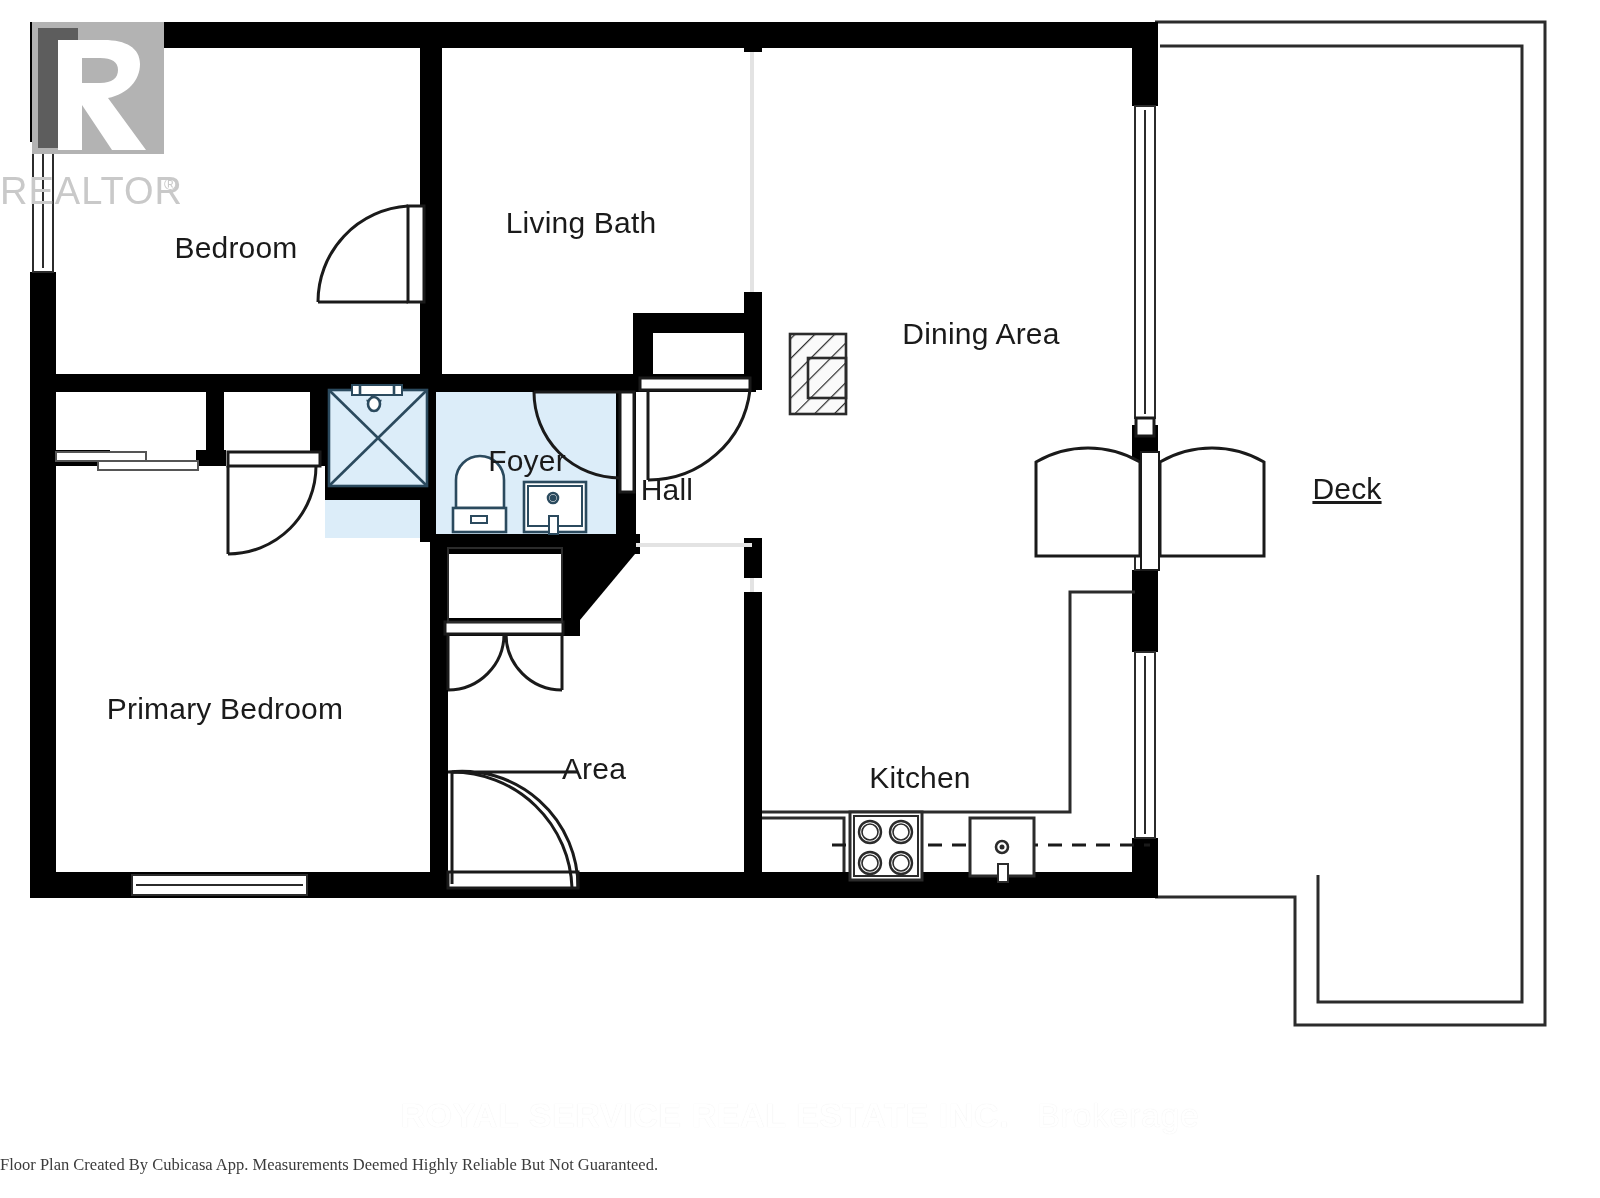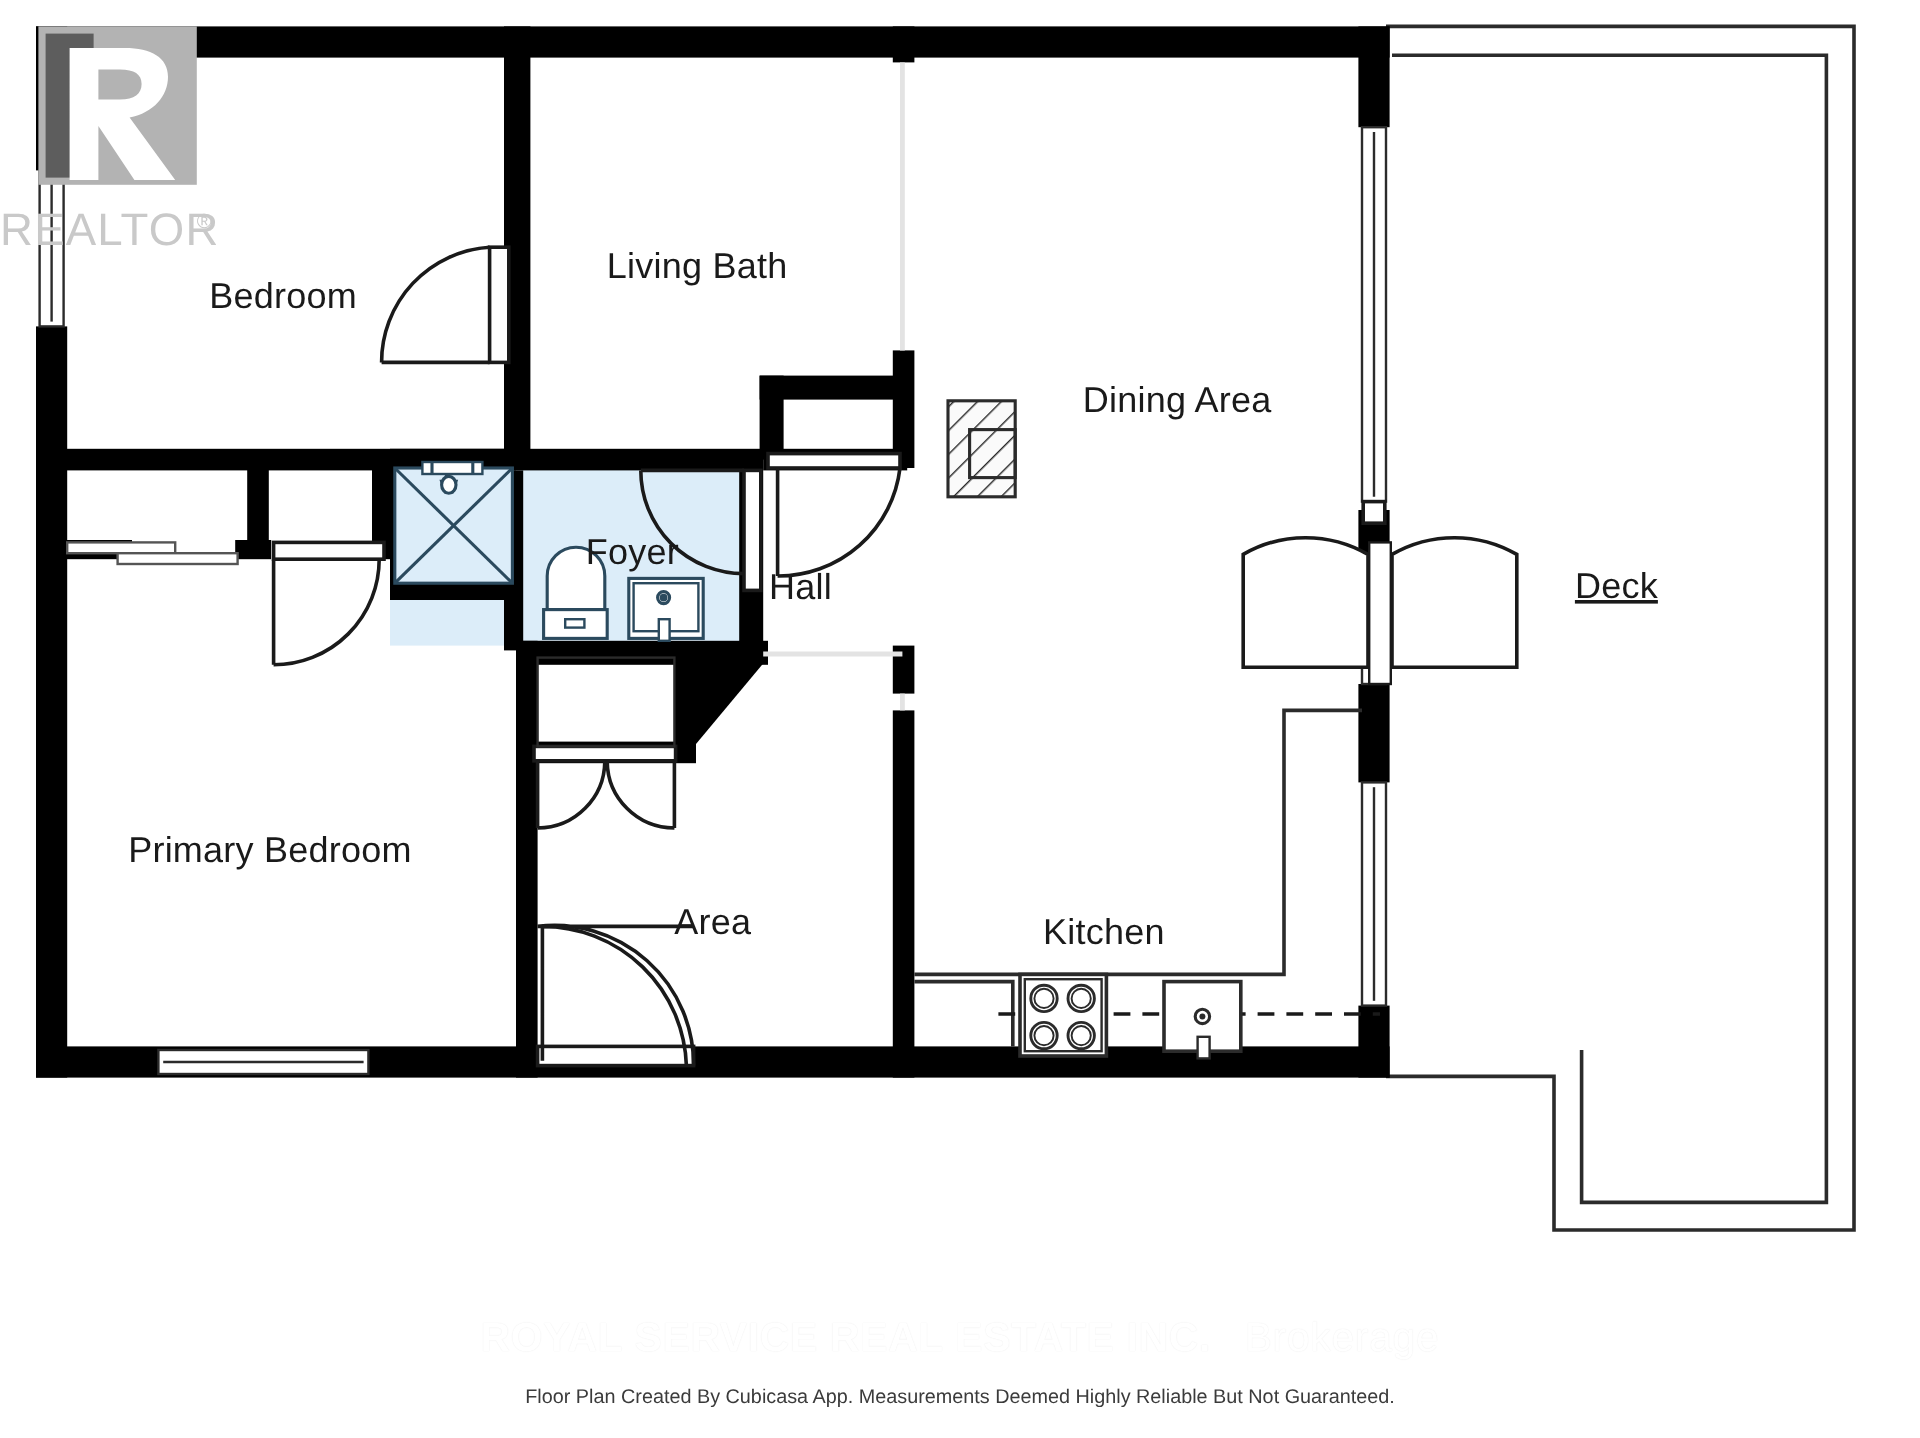--- a/index.html
+++ b/index.html
@@ -56,22 +56,21 @@
     white-space: nowrap;
   }
   .wm-brokerage .bk {
     font-weight: 400;
   }
   .disclaimer {
     position: absolute;
     left: 0;
     top: 1155px;
     width: 1600px;
-    text-align: center;
-    font-family: Liberation Sans, sans-serif;
+    font-family: Liberation Serif, serif;
     font-size: 16.5px;
     color: #3b3b3b;
     white-space: nowrap;
   }
 </style>
 </head>
 <body>
 
 <div id="page">
 

